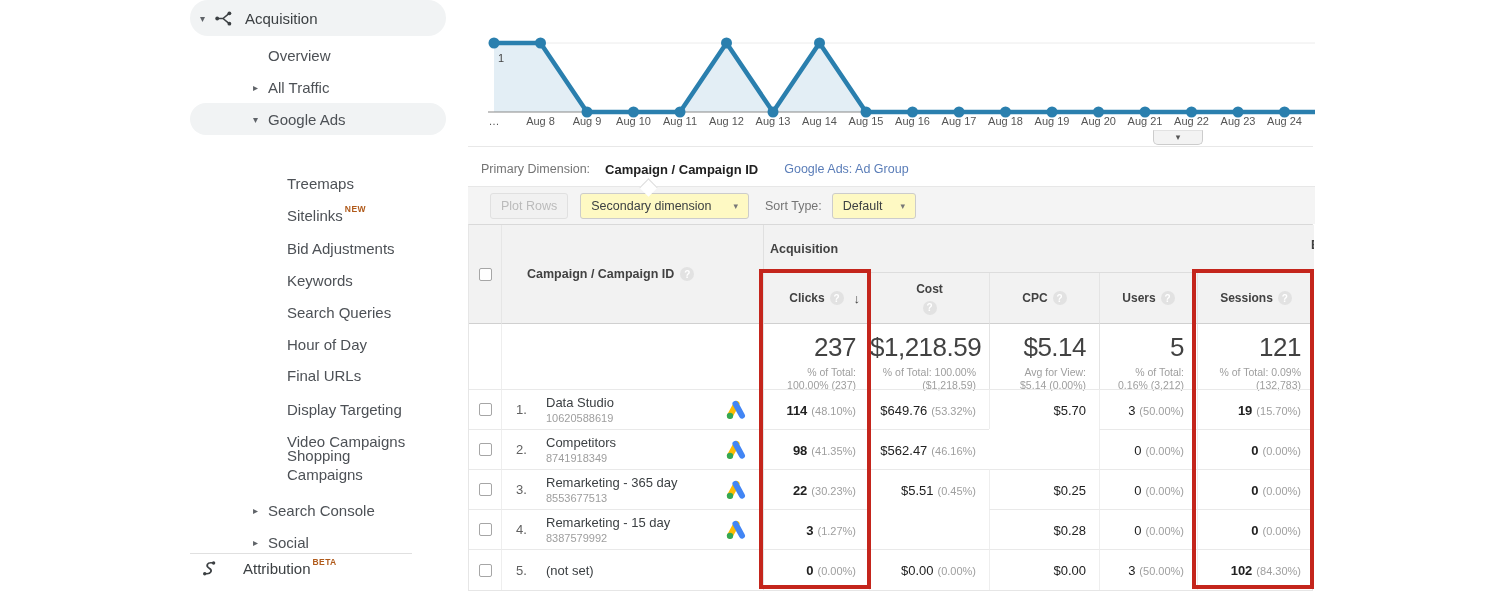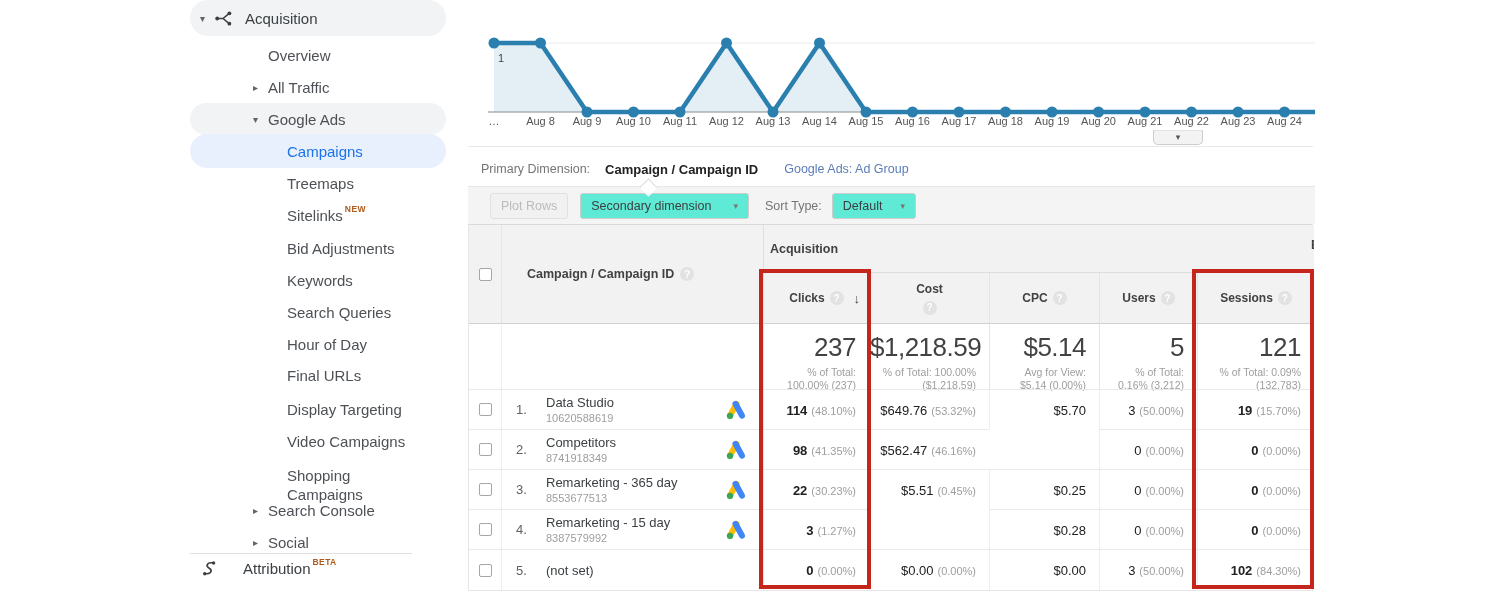--- a/index.html
+++ b/index.html
@@ -37,21 +37,21 @@
   .dim-label { color:#757575; margin-left:13px; }
   .dim-tab-active { color:#212121; font-weight:bold; margin-left:15px; font-size:13px; cursor:pointer; }
   .dim-tab-link { color:#5a7db8; margin-left:26px; cursor:pointer; }
   .tab-notch { position:absolute; left:642px; top:181px; width:13px; height:13px; background:#fff;
                border-left:1px solid #ddd; border-top:1px solid #ddd; transform:rotate(45deg); z-index:2; }
 
   
   .toolbar { position:absolute; left:468px; top:186px; width:847px; height:38px;
              background:#f4f4f4; border-top:1px solid #e7e7e7; display:flex; align-items:center;
              padding-left:22px; font-size:12.5px; }
-  .btn { border:1px solid #ccc; background:#5eead4; border-radius:3px; padding:5px 10px;
+  .btn { border:1px solid #ccc; background:#fef9c3; border-radius:3px; padding:5px 10px;
          font-size:12.5px; color:#3c4043; display:inline-flex; align-items:center; cursor:pointer; }
   .btn .caret { font-size:9px; color:#777; margin-left:22px; }
   .btn-disabled { background:#f1f1f1; border-color:#e0e0e0; color:#bbb; margin-right:12px; cursor:default; }
   .sort-label { color:#757575; margin:0 10px 0 16px; }
 
   
   .ga-table { position:absolute; left:468px; top:224px; width:845px; display:grid;
               grid-template-columns:32px 263px 105px 120px 110px 98px 117px;
               grid-template-rows:48px 50px 66px 40px 40px 40px 40px 41px;
               border:1px solid #e6e6e6; border-top:1px solid #d9d9d9; background:#fff; }
@@ -118,23 +118,20 @@
         <span class="lbl">Overview</span>
       </div>
       <div class="side-row" style="top: 71px; height: 32px; padding-left: 63px;">
         <span class="expander">▸</span>
         <span class="lbl">All Traffic</span>
       </div>
       <div class="side-row pill-gray" style="top: 103px; height: 32px; padding-left: 63px;">
         <span class="expander">▾</span>
         <span class="lbl">Google Ads</span>
       </div>
-      <div class="side-row pill-blue active" style="top: 134px; height: 34px; padding-left: 97px;">
-        <span class="lbl">Campaigns</span>
-      </div>
       <div class="side-row" style="top: 167px; height: 32px; padding-left: 97px;">
         <span class="lbl">Treemaps</span>
       </div>
       <div class="side-row" style="top: 199px; height: 32px; padding-left: 97px;">
         <span class="lbl">Sitelinks</span>
         <sup class="badge">NEW</sup>
       </div>
       <div class="side-row" style="top: 232px; height: 32px; padding-left: 97px;">
         <span class="lbl">Bid Adjustments</span>
       </div>
@@ -149,21 +146,21 @@
       </div>
       <div class="side-row" style="top: 359px; height: 32px; padding-left: 97px;">
         <span class="lbl">Final URLs</span>
       </div>
       <div class="side-row" style="top: 393px; height: 32px; padding-left: 97px;">
         <span class="lbl">Display Targeting</span>
       </div>
       <div class="side-row" style="top: 425px; height: 32px; padding-left: 97px;">
         <span class="lbl">Video Campaigns</span>
       </div>
-      <div class="side-row wrap" style="top: 460px; height: 50px; padding-left: 97px;">
+      <div class="side-row wrap" style="top: 440px; height: 50px; padding-left: 97px;">
         <span class="lbl" style="width: 110px;">Shopping Campaigns</span>
       </div>
       <div class="side-row" style="top: 494px; height: 32px; padding-left: 63px;">
         <span class="expander">▸</span>
         <span class="lbl">Search Console</span>
       </div>
       <div class="side-row" style="top: 528px; height: 28px; padding-left: 63px;">
         <span class="expander">▸</span>
         <span class="lbl">Social</span>
       </div>

